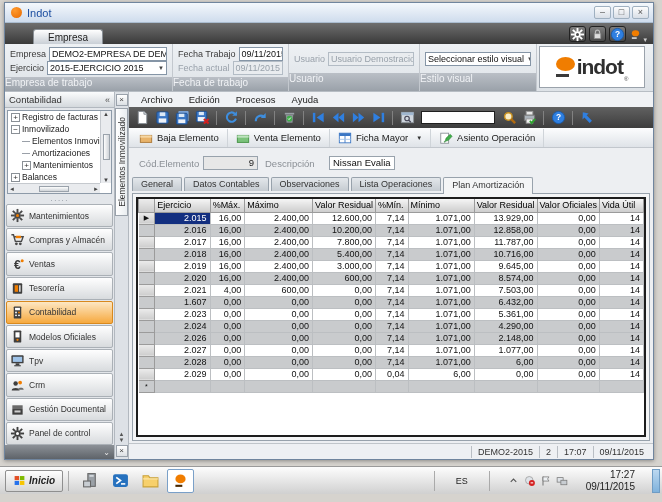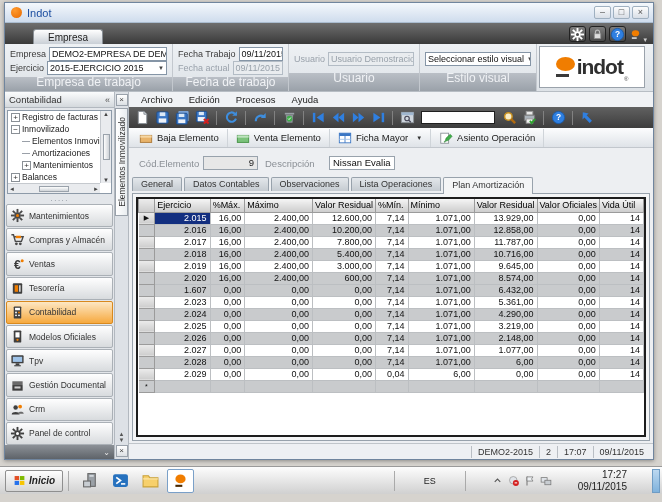--- a/index.html
+++ b/index.html
@@ -31,22 +31,22 @@
   .ribbon { height: 48px; background: linear-gradient(#eef1f4,#dde2e7); display: flex; border-bottom: 1px solid #b7bdc4; }
   .rgroup { display: flex; flex-direction: column; border-right: 1px solid #c3c8ce; }
   .rgroup-body { flex: 1; padding: 3px 5px 2px; display: flex; flex-direction: column; justify-content: space-around; }
   .rfield { display: flex; align-items: center; gap: 3px; }
   .rlabel { font-size: 9px; color: #3c3c3c; white-space: nowrap; }
   .rlabel.dis { color: #9aa2ab; }
   .combo { flex: 1; display: flex; align-items: center; height: 14px; background: #fff; border: 1px solid #8595a6;
            font-size: 9px; padding: 0 2px; overflow: hidden; white-space: nowrap; color: #111; }
   .combo.disabled { background: #e9ecef; color: #98a1aa; border-color: #b3bcc5; }
   .combo .caret { margin-left: auto; font-size: 6px; color: #444; padding-left: 3px; }
-  .rgroup-footer { height: 18px; background: linear-gradient(#babfc6,#9aa1a9); color: #f0f2f5; font-size: 12px;
-                   text-align: center; line-height: 11px; }
+  .rgroup-footer { height: 18px; background: linear-gradient(#babfc6,#9aa1a9); color: #f0f2f5; font-size: 10px;
+                   text-align: left; line-height: 11px; }
   .logo-box { width: 106px; background: #fff; border: 1px solid #9aa2ab; margin: 2px 2px 3px;
               display: flex; align-items: center; justify-content: center; }
   .logo-dotcol { display: flex; flex-direction: column; align-items: flex-start; margin-right: 2px; }
   .logo-dot { width: 19px; height: 14px; border-radius: 50%; background: #f07d00; }
   .logo-bar { width: 13px; height: 3px; background: #3a3a3a; margin-top: 3px; }
   .logo-text { font-size: 21px; font-weight: bold; color: #2f2f2f; letter-spacing: -1px; }
   .logo-reg { font-size: 6px; color: #444; align-self: flex-end; margin: 0 0 5px 1px; }
 
   
   .main-row { flex: 1; display: flex; min-height: 0; }
@@ -131,21 +131,21 @@
   
   .taskbar { position: absolute; left: 0; top: 466px; width: 662px; height: 28px;
              background: linear-gradient(#fdfdfd,#d0d0d0); border-top: 1px solid #9a9a9a;
              display: flex; align-items: center; padding: 0 2px; }
   .start-btn { display: flex; align-items: center; gap: 3px; height: 22px; padding: 0 7px; margin-left: 3px;
                background: linear-gradient(#fefefe,#d6d6d6); border: 1px solid #8f8f8f; border-radius: 2px;
                font-size: 10px; font-weight: bold; font-style: italic; color: #222; }
   .task-sep { width: 1px; height: 20px; background: #aaa; margin: 0 5px; }
   .tb-app { width: 27px; height: 24px; display: flex; align-items: center; justify-content: center; margin-left: 3px; border-radius: 2px; }
   .tb-app.active { background: #fff; border: 1px solid #7aa0c8; }
-  .tray { margin-left: auto; display: flex; align-items: center; gap: 20px; }
+  .tray { margin-left: auto; display: flex; align-items: center; gap: 12px; }
   .lang { font-size: 9px; color: #222; padding: 2px 4px; }
   .tray-icn { display: inline-flex; width: 14px; height: 14px; align-items: center; justify-content: center; }
   .clock { font-size: 10px; text-align: right; line-height: 1.2; color: #222; padding: 0 5px; }
   .show-desktop { width: 8px; height: 24px; background: linear-gradient(#bcd8f0,#7fb2dc); border: 1px solid #6f9cc4; }
   .icn { display: inline-flex; }
 </style>
 </head>
 <body>
 
 <div class="screen">
@@ -402,37 +402,37 @@
                   <rect x="3" y="4" width="10" height="5.5" fill="#9fc3e8"></rect>
                   <rect x="6" y="11" width="4" height="2" fill="#3f3f3f"></rect>
                   <rect x="4.5" y="13" width="7" height="1.2" fill="#3f3f3f"></rect>
                 </svg>
               </span>
               <span>Tpv</span>
             </div>
             <div class="sb-btn">
               <span class="icn">
                 <svg width="15" height="15" viewBox="0 0 16 16">
-                  <rect x="2.5" y="3.5" width="11" height="4" fill="#6a6a6a"></rect>
-                  <rect x="2.5" y="7.5" width="11" height="6" fill="#3f3f3f"></rect>
-                  <rect x="4.8" y="9" width="6.4" height="2.2" fill="#cfcfcf"></rect>
-                </svg>
-              </span>
-              <span>Gestión Documental</span>
-            </div>
-            <div class="sb-btn">
-              <span class="icn">
-                <svg width="15" height="15" viewBox="0 0 16 16">
                   <circle cx="6" cy="5.8" r="2.4" fill="#3f3f3f"></circle>
                   <circle cx="10.8" cy="4.8" r="2" fill="#f07d00"></circle>
                   <path d="M1.8 13.2c0-3.4 8.4-3.4 8.4 0z" fill="#3f3f3f"></path>
                   <path d="M8.4 12.4c.6-2.8 6.2-2.8 6.2 0z" fill="#6a6a6a"></path>
                 </svg>
               </span>
               <span>Crm</span>
+            </div>
+            <div class="sb-btn">
+              <span class="icn">
+                <svg width="15" height="15" viewBox="0 0 16 16">
+                  <rect x="2.5" y="3.5" width="11" height="4" fill="#6a6a6a"></rect>
+                  <rect x="2.5" y="7.5" width="11" height="6" fill="#3f3f3f"></rect>
+                  <rect x="4.8" y="9" width="6.4" height="2.2" fill="#cfcfcf"></rect>
+                </svg>
+              </span>
+              <span>Gestión Documental</span>
             </div>
             <div class="sb-btn">
               <span class="icn">
                 <svg width="15" height="15" viewBox="0 0 16 16">
                   <g stroke="#3f3f3f" stroke-width="2">
                     <line x1="8" y1="1" x2="8" y2="5"></line>
                     <line x1="8" y1="11" x2="8" y2="15"></line>
                     <line x1="1" y1="8" x2="5" y2="8"></line>
                     <line x1="11" y1="8" x2="15" y2="8"></line>
                     <line x1="3" y1="3" x2="5.5" y2="5.5"></line>
@@ -742,20 +742,32 @@
                     <td class="">2.020</td>
                     <td class="">16,00</td>
                     <td class="">2.400,00</td>
                     <td class="">600,00</td>
                     <td class="">7,14</td>
                     <td class="">1.071,00</td>
                     <td class="">8.574,00</td>
                     <td class="">0,00</td>
                     <td class="">14</td>
                   </tr>
+                  <tr class="">
+                    <td class="sel"></td>
+                    <td class="">2.021</td>
+                    <td class="">4,00</td>
+                    <td class="">600,00</td>
+                    <td class="">0,00</td>
+                    <td class="">7,14</td>
+                    <td class="">1.071,00</td>
+                    <td class="">7.503,00</td>
+                    <td class="">0,00</td>
+                    <td class="">14</td>
+                  </tr>
                   <tr class="shade">
                     <td class="sel"></td>
                     <td class="">1.607</td>
                     <td class="">0,00</td>
                     <td class="">0,00</td>
                     <td class="">0,00</td>
                     <td class="">7,14</td>
                     <td class="">1.071,00</td>
                     <td class="">6.432,00</td>
                     <td class="">0,00</td>
@@ -775,32 +787,20 @@
                   </tr>
                   <tr class="shade">
                     <td class="sel"></td>
                     <td class="">2.024</td>
                     <td class="">0,00</td>
                     <td class="">0,00</td>
                     <td class="">0,00</td>
                     <td class="">7,14</td>
                     <td class="">1.071,00</td>
                     <td class="">4.290,00</td>
-                    <td class="">0,00</td>
-                    <td class="">14</td>
-                  </tr>
-                  <tr class="">
-                    <td class="sel"></td>
-                    <td class="">2.025</td>
-                    <td class="">0,00</td>
-                    <td class="">0,00</td>
-                    <td class="">0,00</td>
-                    <td class="">7,14</td>
-                    <td class="">1.071,00</td>
-                    <td class="">3.219,00</td>
                     <td class="">0,00</td>
                     <td class="">14</td>
                   </tr>
                   <tr class="shade">
                     <td class="sel"></td>
                     <td class="">2.026</td>
                     <td class="">0,00</td>
                     <td class="">0,00</td>
                     <td class="">0,00</td>
                     <td class="">7,14</td>

